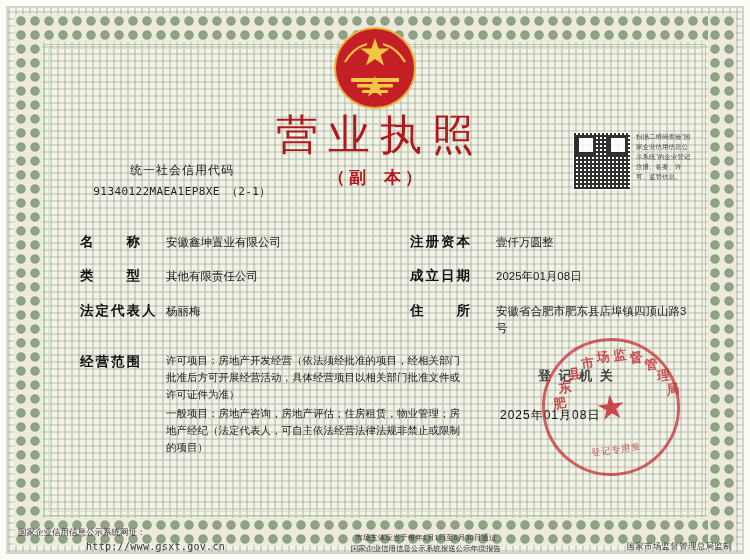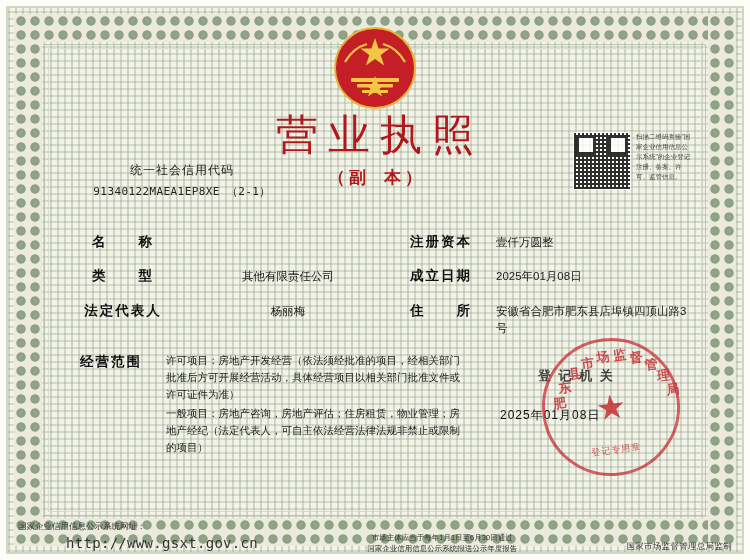--- a/index.html
+++ b/index.html
@@ -172,21 +172,21 @@
     position: absolute;
     left: 28px;
     right: 10px;
     top: 182px;
   }
   .row {
     display: flex;
     align-items: flex-start;
     margin-bottom: 14px;
   }
-  .col-left { width: 330px; display: flex; align-items: flex-start; text-align: center; }
+  .col-left { width: 330px; display: flex; align-items: flex-start; }
   .col-right { flex: 1; display: flex; align-items: flex-start; }
 
   .f-label {
     font-size: 13.5px;
     font-weight: bold;
     color: #111;
     width: 86px;
     flex: 0 0 86px;
     letter-spacing: 2px;
     line-height: 1.5;
@@ -289,23 +289,23 @@
     bottom: 6px;
     display: flex;
     justify-content: space-between;
     align-items: flex-end;
     font-size: 8.5px;
     color: #333;
   }
   .footer-left { line-height: 1.5; max-width: 250px; }
   .footer-left .url {
     font-family: "DejaVu Sans Mono", monospace;
-    font-size: 14px;
+    font-size: 10px;
     letter-spacing: 0.3px;
-    margin-left: 48px;
+    margin-left: 68px;
   }
   .footer-center {
     text-align: center;
     line-height: 1.5;
     font-size: 7.5px;
     color: #333;
   }
   .footer-right {
     font-size: 8.5px;
     color: #333;
@@ -361,20 +361,21 @@
     <div class="qr-block">
       <div class="qr-code"></div>
       <div class="qr-note">扫描二维码查验"国家企业信用信息公示系统"的企业登记注册、备案、许可、监管信息。</div>
     </div>
 
     <div class="fields">
 
       <div class="row">
         <div class="col-left">
           <div class="f-label">名　　称</div>
+          <div class="f-value">安徽鑫坤置业有限公司</div>
         </div>
         <div class="col-right">
           <div class="f-label">注册资本</div>
           <div class="f-value">壹仟万圆整</div>
         </div>
       </div>
 
       <div class="row">
         <div class="col-left">
           <div class="f-label">类　　型</div>

